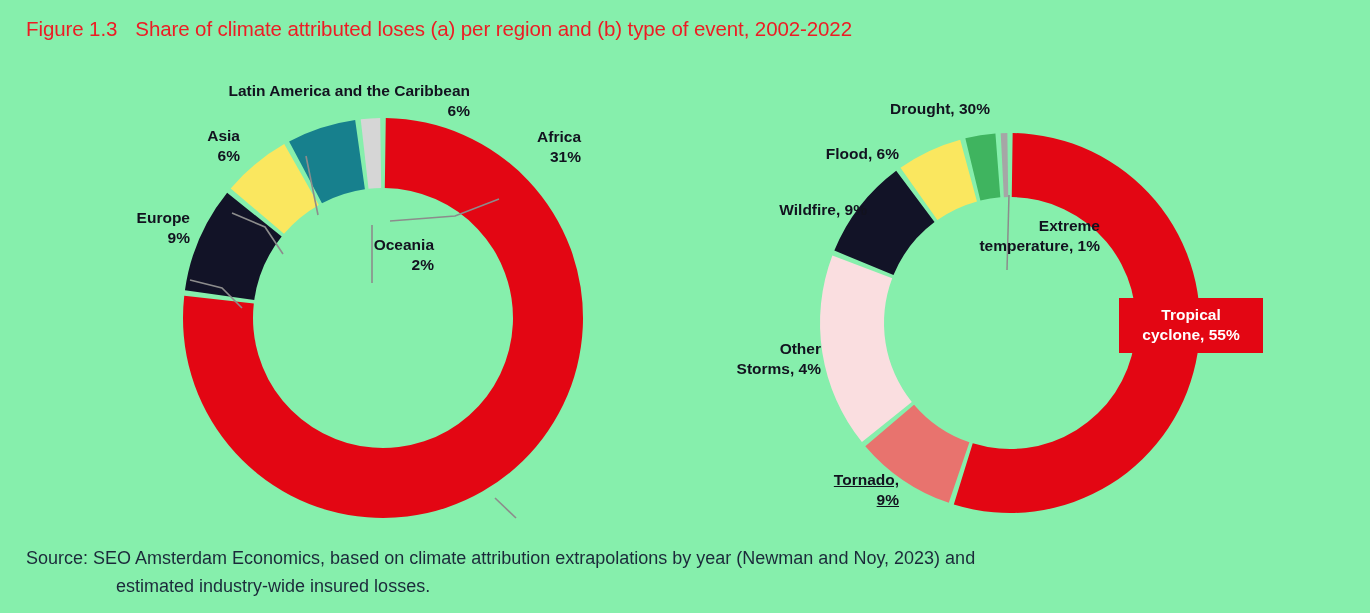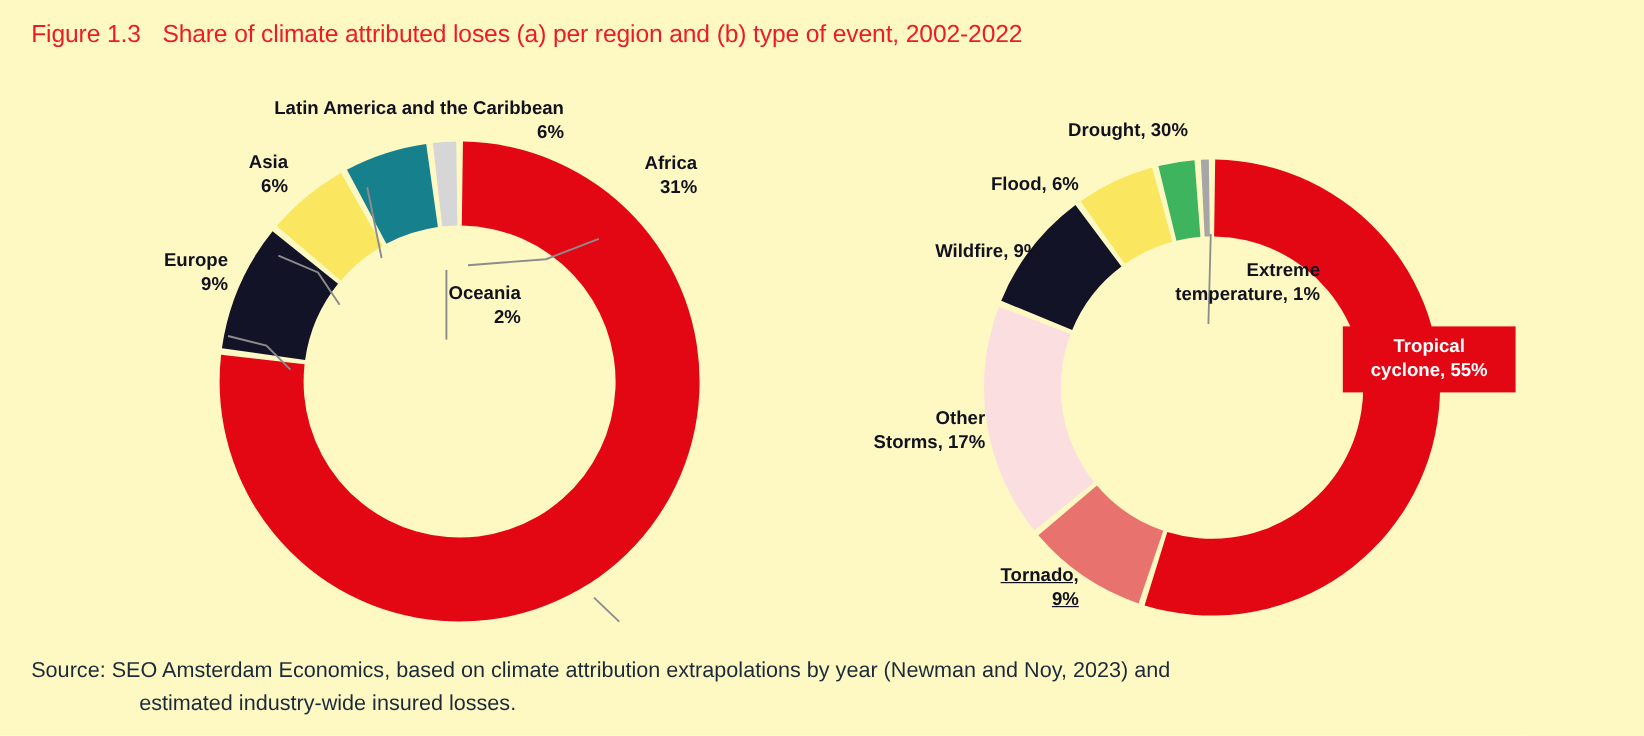--- a/index.html
+++ b/index.html
@@ -12,21 +12,21 @@
     width: 1370px;
     height: 613px;
     font-family: "Liberation Sans", sans-serif;
     position: relative;
     overflow: hidden;
   }
   #page {
     position: relative;
     width: 1370px;
     height: 613px;
-    background: #fef9c3;
+    background: #86efac;
   }
   .fig-title {
     position: absolute;
     left: 26px;
     top: 17px;
     font-size: 20.5px;
     font-weight: 400;
     color: #ED1C24;
     letter-spacing: -0.1px;
     white-space: nowrap;
@@ -149,26 +149,26 @@
     <div class="lbl center" style="left:848px; top:44px; width:142px;">Drought, 30%</div>
 
     <div class="lbl right" style="left:760px; top:89px; width:120px;">Flood, 6%</div>
 
     <div class="lbl right" style="left:698px; top:145px; width:150px;">Wildfire, 9%</div>
 
     <div class="lbl center" style="left:920px; top:161px; width:180px;">Extreme
 temperature, 1%</div>
 
     <div class="lbl center" style="left:697px; top:284px; width:124px;">Other
-Storms, 17%</div>
+Storms, 4%</div>
 
     <div class="lbl center" style="left:793px; top:415px; width:106px;text-decoration:underline;">Tornado,
 9%</div>
 
-    <div class="lbl-callout" style="left:1119px; top:217px; width:122px;">Tropical
+    <div class="lbl-callout" style="left:1119px; top:243px; width:122px;">Tropical
 cyclone, 55%</div>
 
   </div>
 
   <div class="source">
     <span>Source:  SEO Amsterdam Economics, based on climate attribution extrapolations by year (Newman and Noy, 2023) and</span>
     <span class="l2">estimated industry-wide insured losses.</span>
   </div>
 
 </div>

